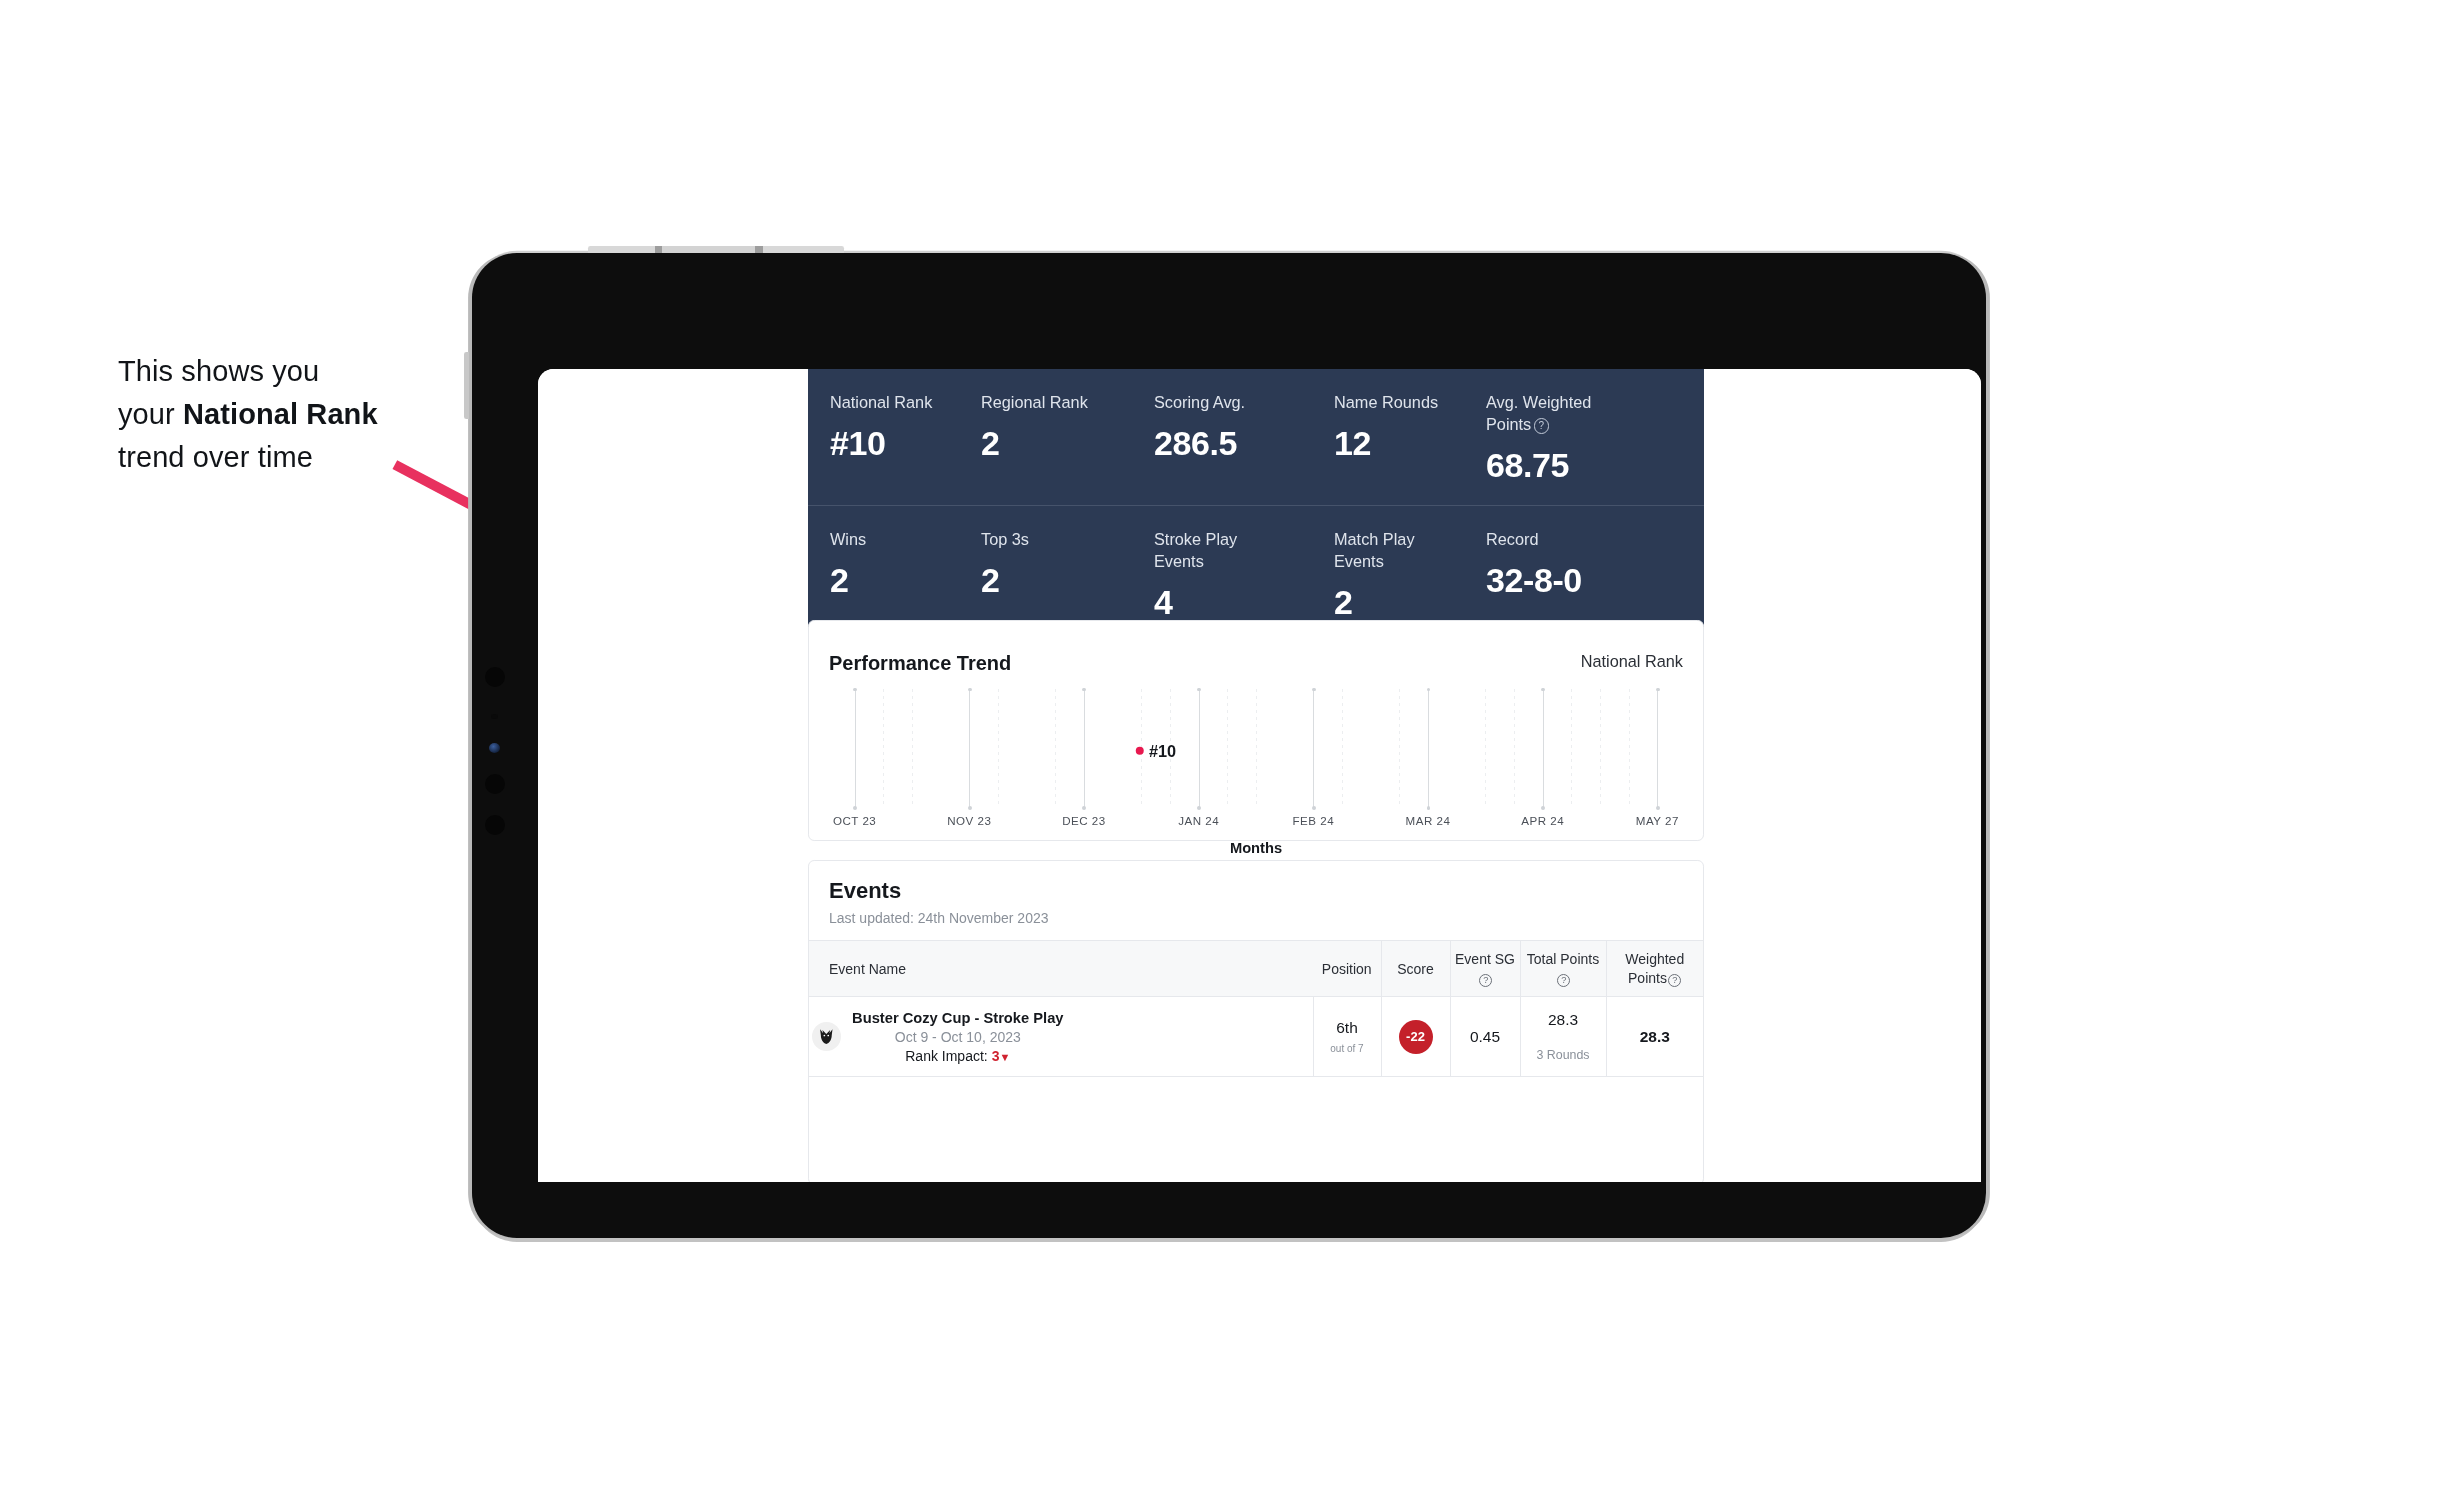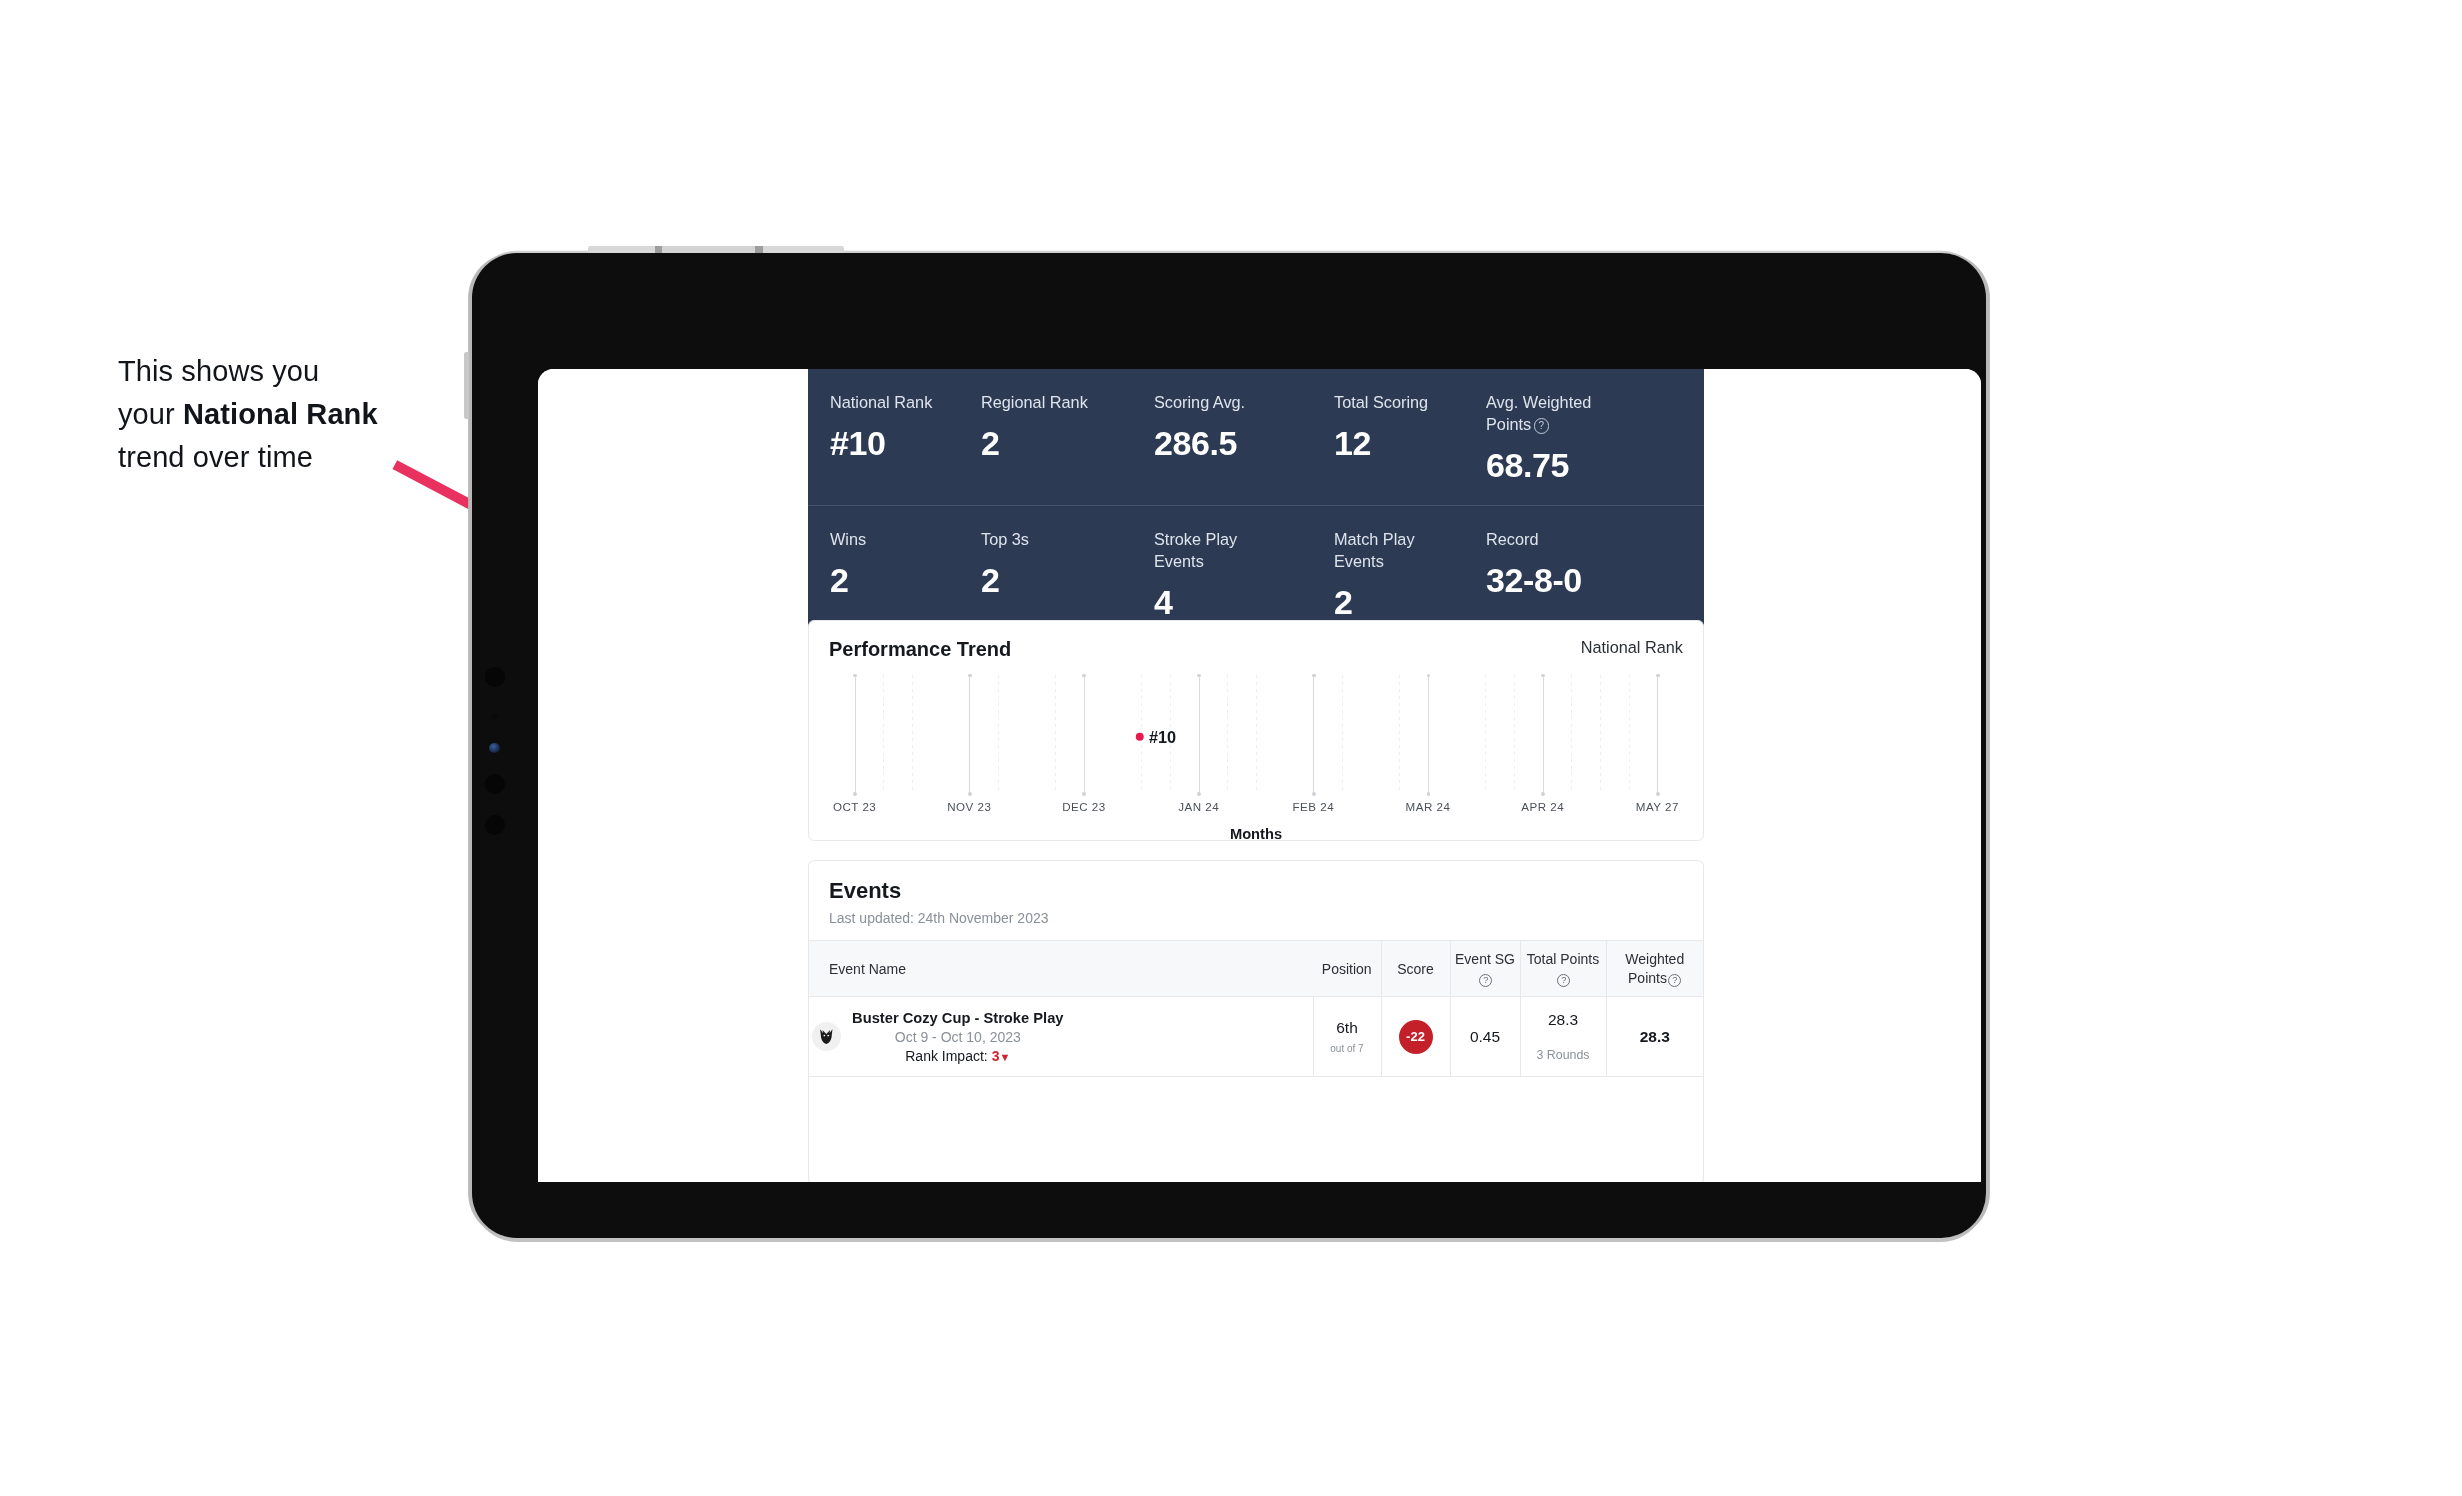--- a/index.html
+++ b/index.html
@@ -162,21 +162,21 @@
     border: 0.8px solid #e6e8ec;
     border-radius: 6.2px;
   }
 
   
   .chart-card { top: 251px; height: 221px; }
   .chart-head {
     display: flex;
     align-items: flex-start;
     justify-content: space-between;
-    padding: 17px 20px 0 20px;
+    padding: 31px 20px 0 20px;
   }
   .chart-title { font-size: 20px; font-weight: 700; color: #15181d; }
   .chart-series-label { font-size: 16.3px; color: #2b2f36; font-weight: 400; }
 
   .plot {
     position: relative;
     margin: 14px 20px 0 20px;
     height: 119px;
   }
   .gridline {
@@ -360,21 +360,21 @@
           </div>
           <div class="stat c1">
             <div class="stat-label">Regional Rank</div>
             <div class="stat-value">2</div>
           </div>
           <div class="stat c2">
             <div class="stat-label">Scoring Avg.</div>
             <div class="stat-value">286.5</div>
           </div>
           <div class="stat c3">
-            <div class="stat-label">Total Scoring</div>
+            <div class="stat-label">Name Rounds</div>
             <div class="stat-value">12</div>
           </div>
           <div class="stat c4">
             <div class="stat-label"><span>Avg. Weighted Points</span><span class="qmark">?</span></div>
             <div class="stat-value">68.75</div>
           </div>
         </div>
         <div class="stats-row r2">
           <div class="stat c0">
             <div class="stat-label">Wins</div>

